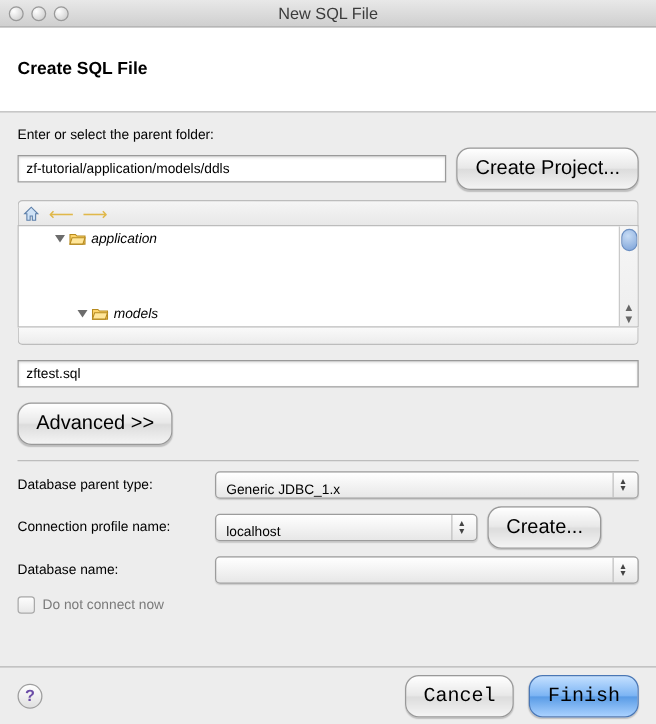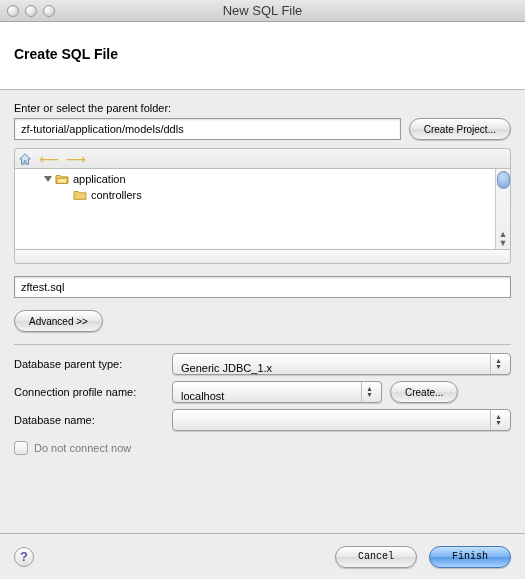--- a/index.html
+++ b/index.html
@@ -46,23 +46,23 @@
     width: 100%;
     height: 22px;
     padding: 2px 6px;
     font-size: 11px;
     border: 1px solid #9a9a9a;
     background: #fff;
     box-shadow: inset 0 1px 2px rgba(0,0,0,0.15);
   }
   .parent-row input { flex: 1; }
   .aqua-btn {
-    font-size: 10px;
+    font-size: 16px;
     padding: 2px 14px;
-    height: 22px;
+    height: 34px;
     border: 1px solid #999;
     border-radius: 11px;
     background: linear-gradient(#ffffff, #e8e8e8 48%, #dcdcdc 52%, #f4f4f4);
     box-shadow: 0 1px 1px rgba(0,0,0,0.2);
     white-space: nowrap;
     cursor: pointer;
   }
   .aqua-btn.default {
     background: linear-gradient(#c4e0ff, #7db5f4 48%, #5a9ce6 52%, #a9d1ff);
     border-color: #4a77b5;
@@ -97,21 +97,21 @@
     display: flex; flex-direction: column; align-items: center;
     justify-content: space-between;
   }
   .scroll-knob {
     width: 13px; height: 18px; margin-top: 2px;
     border-radius: 7px;
     background: radial-gradient(circle at 40% 30%, #c7dcf5, #7ca2d8);
     border: 1px solid #6b8fc2;
   }
   .scroll-arrows { display:flex; flex-direction:column; font-size:9px; color:#666; line-height:1; margin-bottom:1px;}
-  .tree { padding: 2px 3px; font-size: 11px; }
+  .tree { padding: 2px 3px; font-size: 11px; font-style: italic; }
   .node { display:flex; align-items:center; height:16px; }
   .disc { display:inline-block; width:0; height:0; border-style:solid; }
   .disc.down { border-width:6px 4px 0 4px; border-color:#6c6c6c transparent transparent transparent; margin-right:3px;}
   .folder-ic { width:14px; height:12px; margin-right:4px; }
   .folder-ic svg { width:14px; height:12px; display:block;}
   .sel { background:#ffe9a6; }
   .hscroll {
     height: 14px;
     border: 1px solid #bcbcbc;
     border-top: none;
@@ -196,29 +196,20 @@
         <div class="node" style="padding-left: 26px;">
           <span class="disc down"></span>
           <span class="folder-ic">
             <svg viewBox="0 0 16 14">
               <path d="M1 3 L6 3 L7.5 4.5 L15 4.5 L15 12 L1 12 Z" fill="#fdd46a" stroke="#b68a1f" stroke-width="1"></path>
               <path d="M1 12 L3 6 L15 6 L13 12 Z" fill="#ffe69a" stroke="#b68a1f" stroke-width="1"></path>
             </svg>
           </span>
           <span>application</span>
         </div>
-        <div class="node" style="padding-left: 44px;">
-          <span style="display:inline-block;width:11px"></span>
-          <span class="folder-ic">
-            <svg viewBox="0 0 16 14">
-              <path d="M1 3 L6 3 L7.5 4.5 L15 4.5 L15 12 L1 12 Z" fill="#f6ce6f" stroke="#b68a1f" stroke-width="1"></path>
-            </svg>
-          </span>
-          <span>controllers</span>
-        </div>
         <div class="node" style="padding-left: 44px; margin-top: 44px;">
           <span class="disc down"></span>
           <span class="folder-ic">
             <svg viewBox="0 0 16 14">
               <path d="M1 3 L6 3 L7.5 4.5 L15 4.5 L15 12 L1 12 Z" fill="#fdd46a" stroke="#b68a1f" stroke-width="1"></path>
               <path d="M1 12 L3 6 L15 6 L13 12 Z" fill="#ffe69a" stroke="#b68a1f" stroke-width="1"></path>
             </svg>
           </span>
           <span>models</span>
         </div>

